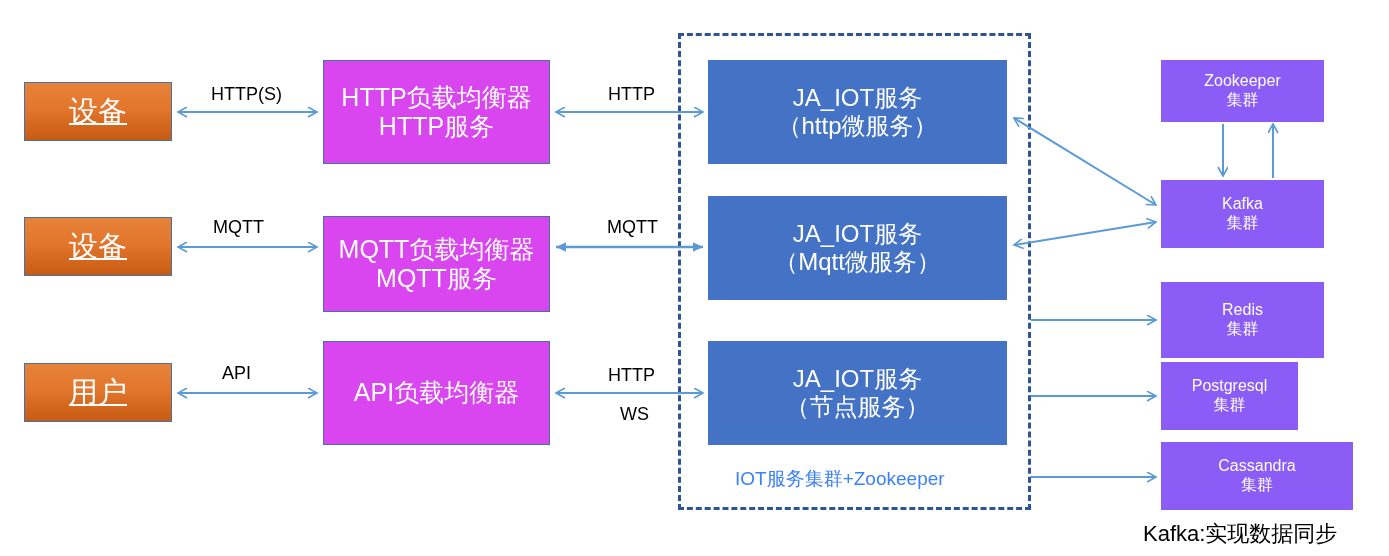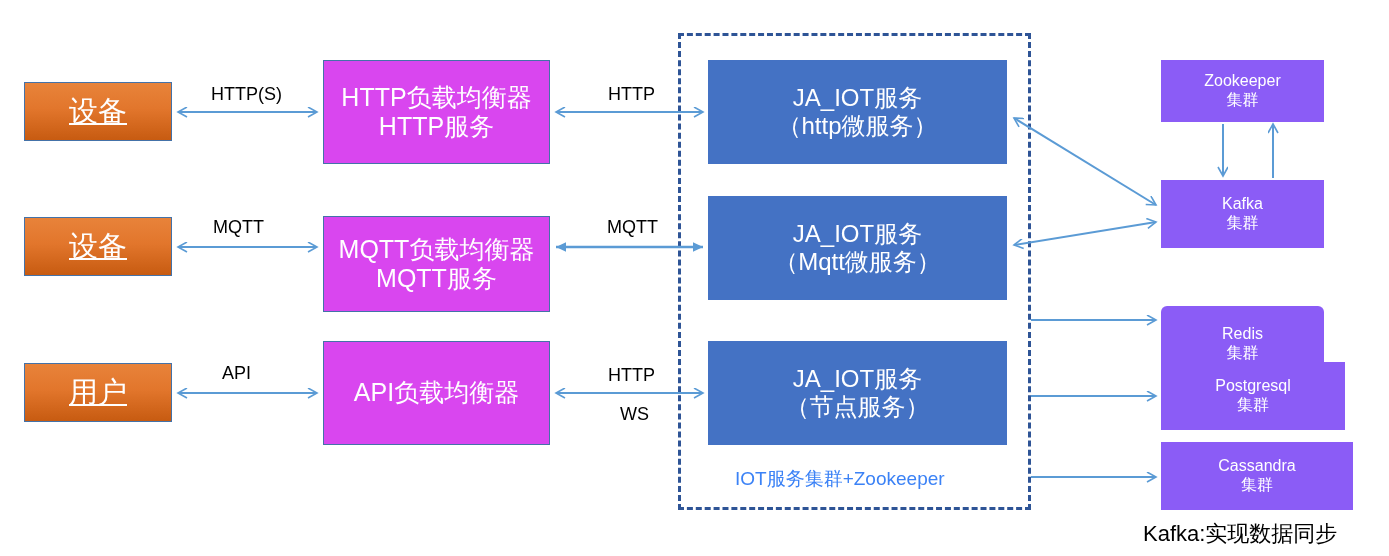--- a/index.html
+++ b/index.html
@@ -81,26 +81,26 @@
   <div class="node node-gray" style="left:1161px;top:60px;width:163px;height:62px;">
     <span>Zookeeper</span>
     <span>集群</span>
   </div>
 
   <div class="node node-gray" style="left:1161px;top:180px;width:163px;height:68px;">
     <span>Kafka</span>
     <span>集群</span>
   </div>
 
-  <div class="node node-gray" style="left:1161px;top:306px;width:163px;height:76px;border-radius:6px;">
+  <div class="node node-gray" style="left:1161px;top:282px;width:163px;height:76px;">
     <span>Redis</span>
     <span>集群</span>
   </div>
 
-  <div class="node node-gray" style="left:1161px;top:362px;width:184px;height:68px;">
+  <div class="node node-gray" style="left:1161px;top:362px;width:137px;height:68px;">
     <span>Postgresql</span>
     <span>集群</span>
   </div>
 
   <div class="node node-gray" style="left:1161px;top:442px;width:192px;height:68px;">
     <span>Cassandra</span>
     <span>集群</span>
   </div>
 
   <svg class="wires" viewBox="0 0 1389 556">

